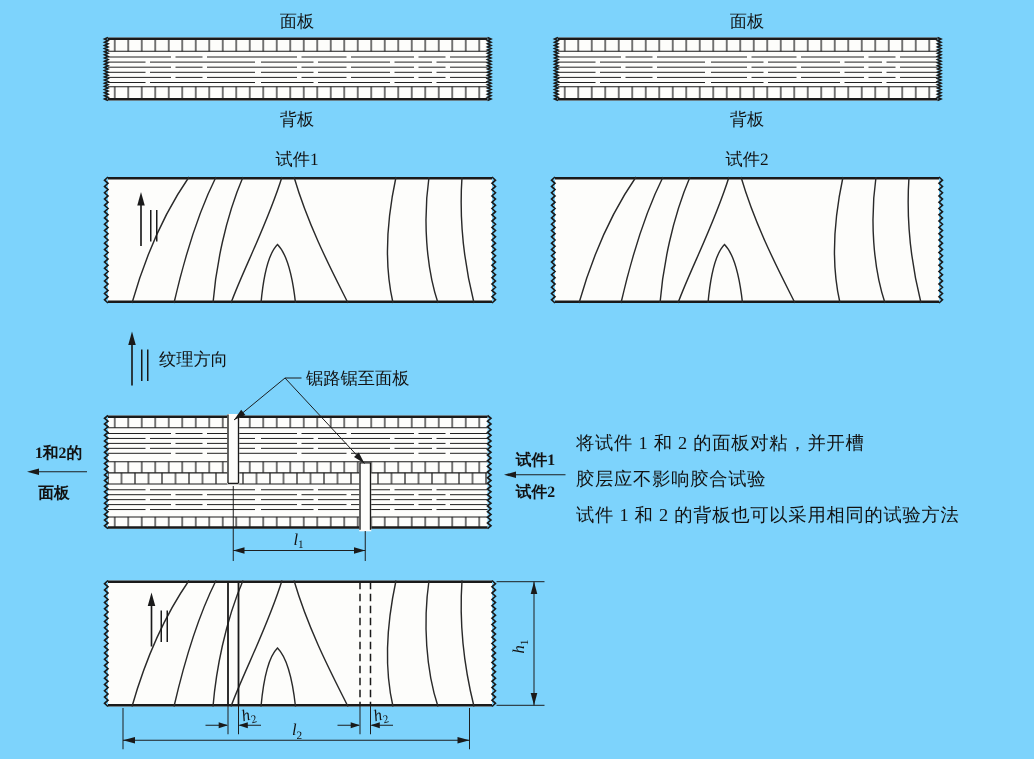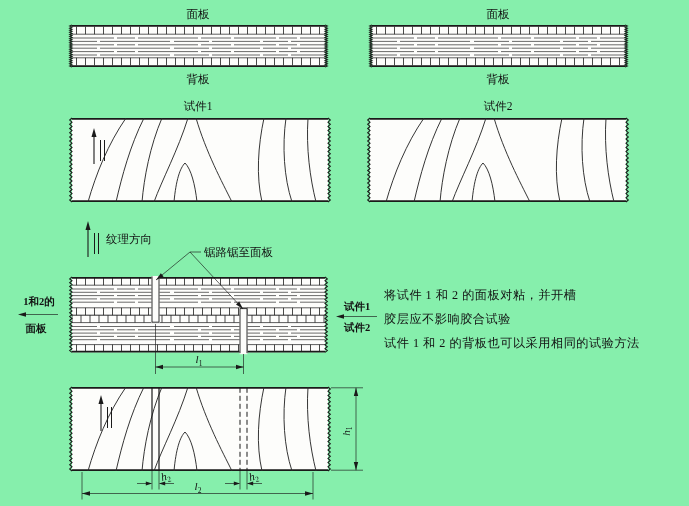--- a/index.html
+++ b/index.html
@@ -1,16 +1,16 @@
 <!DOCTYPE html>
 <html><head>
 <meta charset="utf-8">
 <style>
   html,body{margin:0;padding:0;background:#e8e8e4;}
-  .canvas{position:relative;width:689px;height:506px;background:#86efac;overflow:hidden;
+  .canvas{position:relative;width:689px;height:506px;background:#7dd3fc;overflow:hidden;
           font-family:"Liberation Serif", serif;}
   svg{position:absolute;left:0;top:0;}
   .ln{stroke:#1a1a1a;fill:none;}
   .edge{stroke-width:1.7;}
   .thin{stroke-width:0.7;}
   .glue{stroke-width:0.9;}
   .sk1{stroke-width:0.65;stroke-dasharray:42 3 18 3 60 3 30 3;}
   .sk2{stroke-width:0.65;stroke-dasharray:25 3 70 4 35 3 48 3;}
   .grain{stroke:#2a2a2a;stroke-width:0.95;fill:none;}
   .zz{stroke:#1a1a1a;stroke-width:1.1;fill:none;}

